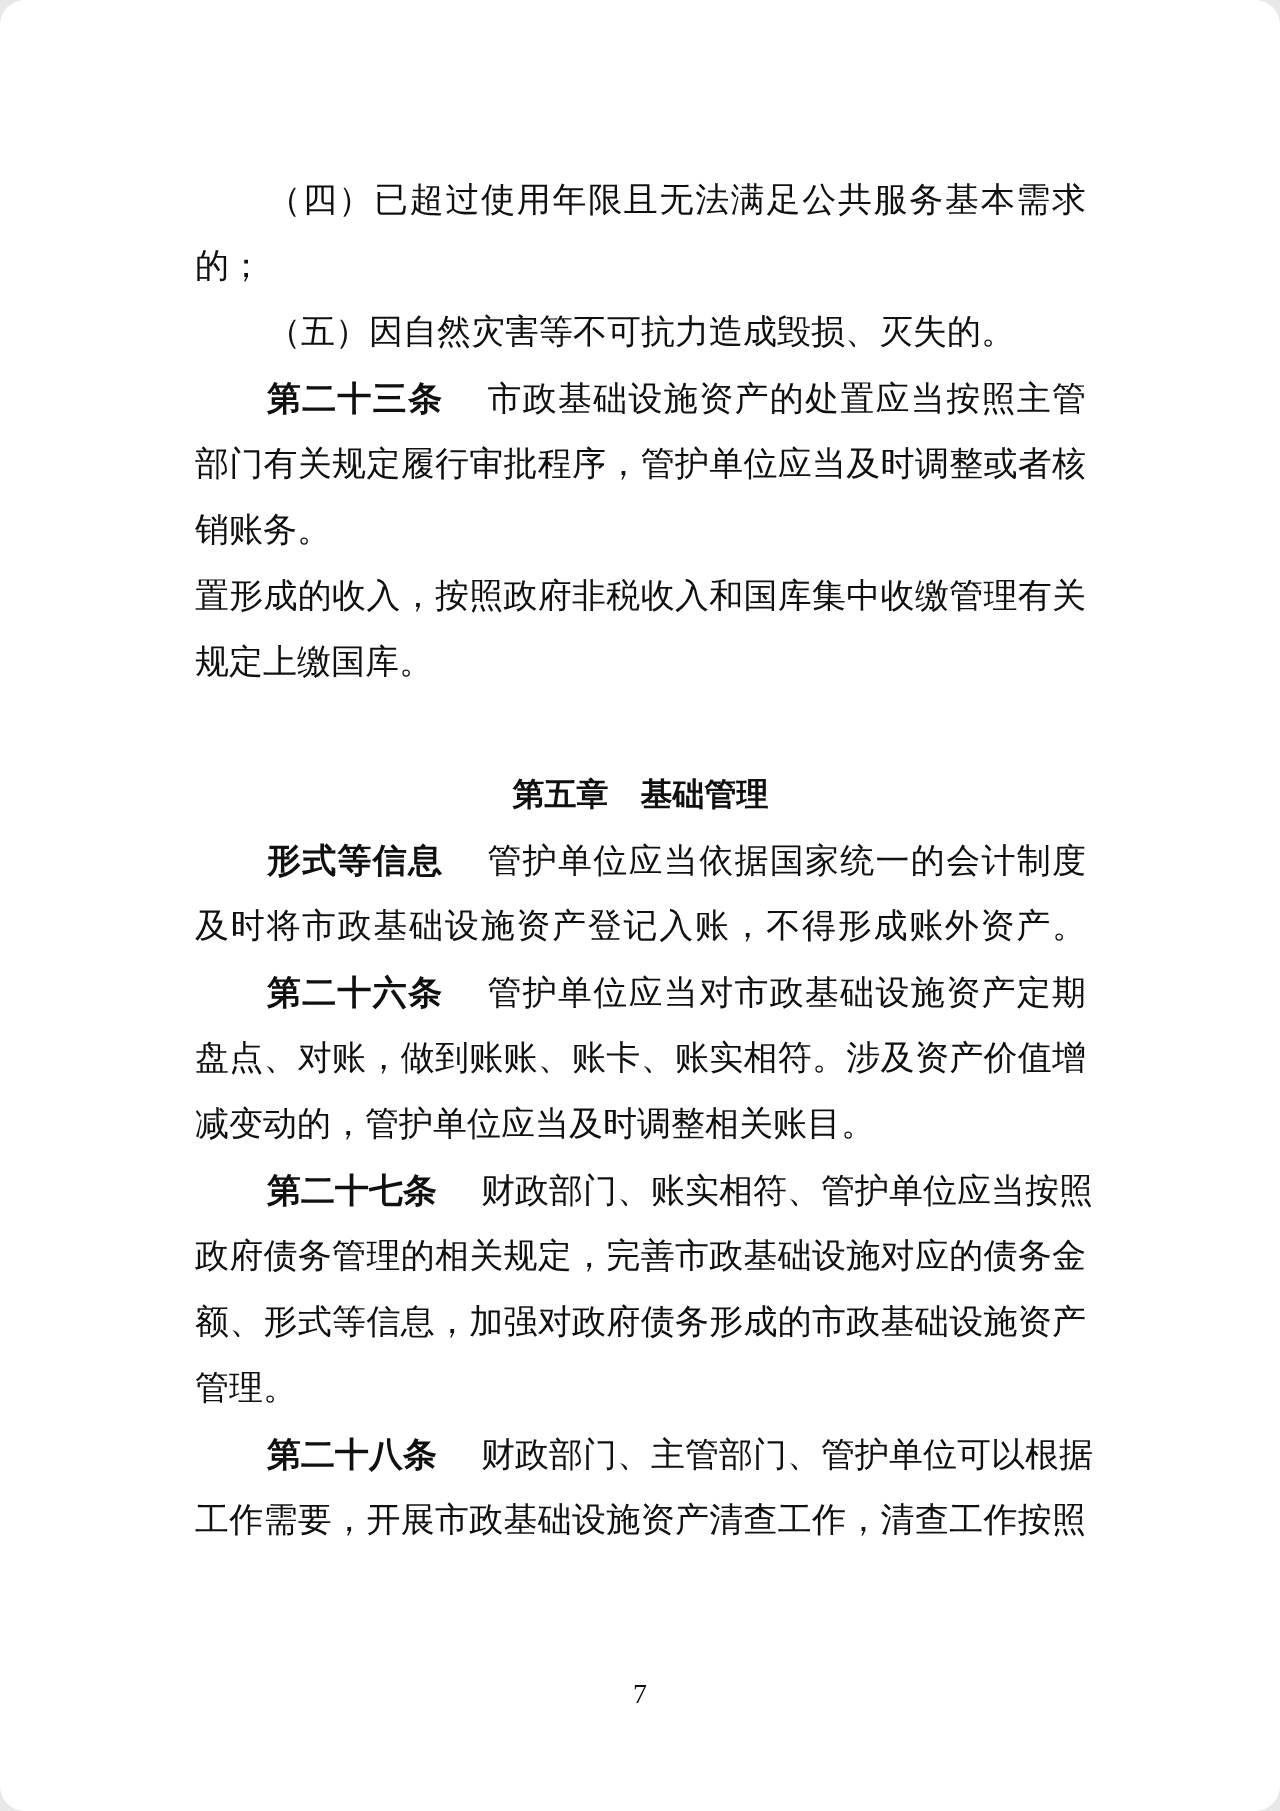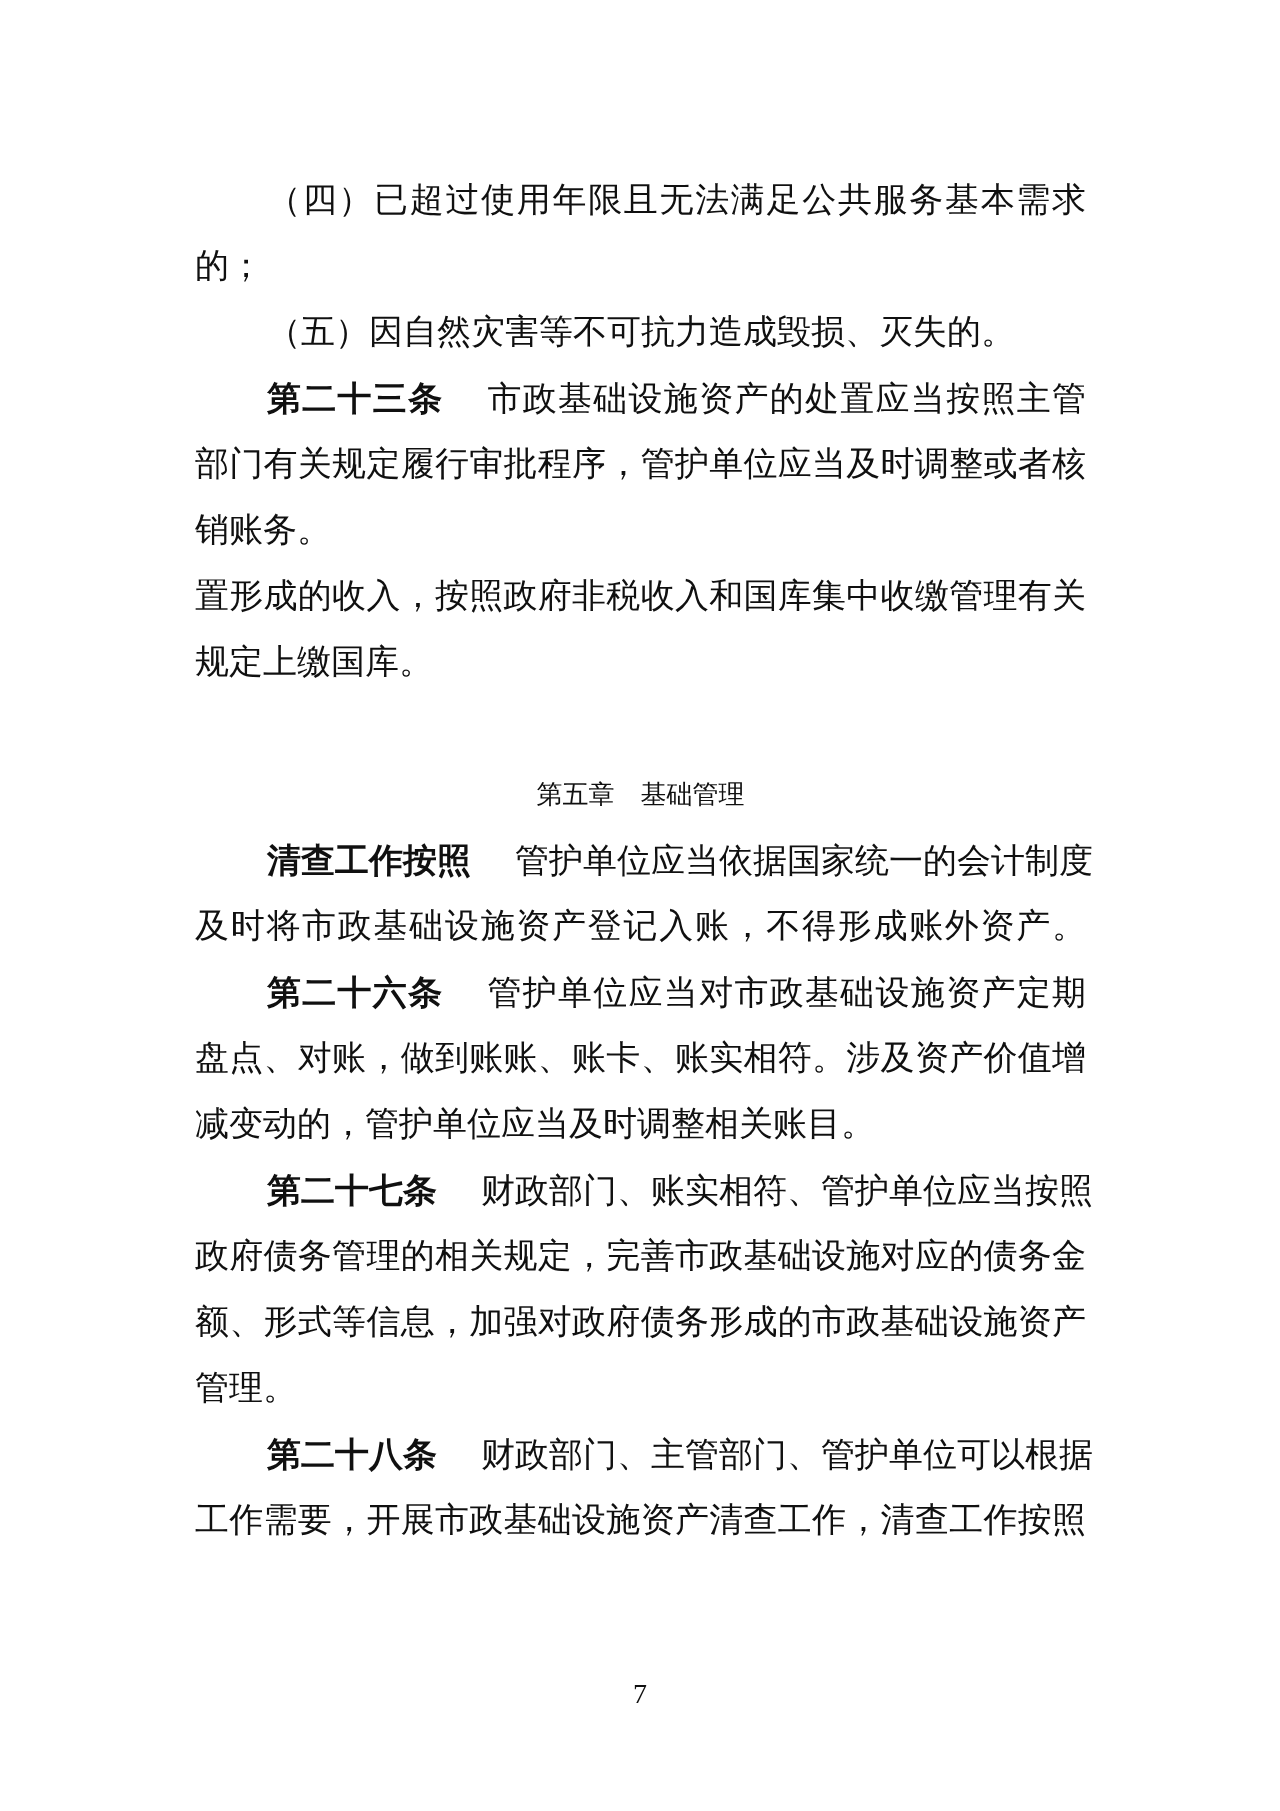--- a/index.html
+++ b/index.html
@@ -9,20 +9,21 @@
   }
   .page {
     position: relative;
     width: 1280px;
     height: 1811px;
     background: #ffffff;
     margin: 0 auto;
     overflow: hidden;
     font-family: "Liberation Serif", "DejaVu Serif", serif;
     color: #101010;
+    border-radius: 25px;
   }
   .content {
     position: absolute;
     left: 195px;
     top: 167px;
     width: 891px;
     font-size: 34px;
     line-height: 66px;
   }
   .line {
@@ -32,22 +33,22 @@
   }
   .line.full {
     text-align: justify;
     text-align-last: justify;
   }
   .line.indent {
     text-indent: 72px;
   }
   .line.heading {
     text-align-last: center;
-    font-weight: normal;
-    font-size: 26px;
+    font-weight: bold;
+    font-size: 32px;
     font-family: "Liberation Sans", "DejaVu Sans", sans-serif;
     text-indent: 0;
   }
   .line.blank {
     
   }
   .art {
     font-weight: bold;
     font-family: "Liberation Sans", "DejaVu Sans", sans-serif;
     margin-right: 44px;
@@ -73,21 +74,21 @@
       <div class="line body indent full"><span>（四）已超过使用年限且无法满足公共服务基本需求</span></div>
       <div class="line body"><span>的；</span></div>
       <div class="line body indent"><span>（五）因自然灾害等不可抗力造成毁损、灭失的。</span></div>
       <div class="line body indent full"><span class="art">第二十三条</span><span>市政基础设施资产的处置应当按照主管</span></div>
       <div class="line body full"><span>部门有关规定履行审批程序，管护单位应当及时调整或者核</span></div>
       <div class="line body"><span>销账务。</span></div>
       <div class="line body full"><span>置形成的收入，按照政府非税收入和国库集中收缴管理有关</span></div>
       <div class="line body"><span>规定上缴国库。</span></div>
       <div class="line blank"></div>
       <div class="line heading"><span>第五章　基础管理</span></div>
-      <div class="line body indent full"><span class="art">清查工作按照</span><span>管护单位应当依据国家统一的会计制度</span></div>
+      <div class="line body indent full"><span class="art">形式等信息</span><span>管护单位应当依据国家统一的会计制度</span></div>
       <div class="line body full"><span>及时将市政基础设施资产登记入账，不得形成账外资产。</span></div>
       <div class="line body indent full"><span class="art">第二十六条</span><span>管护单位应当对市政基础设施资产定期</span></div>
       <div class="line body full"><span>盘点、对账，做到账账、账卡、账实相符。涉及资产价值增</span></div>
       <div class="line body"><span>减变动的，管护单位应当及时调整相关账目。</span></div>
       <div class="line body indent full"><span class="art">第二十七条</span><span>财政部门、账实相符、管护单位应当按照</span></div>
       <div class="line body full"><span>政府债务管理的相关规定，完善市政基础设施对应的债务金</span></div>
       <div class="line body full"><span>额、形式等信息，加强对政府债务形成的市政基础设施资产</span></div>
       <div class="line body"><span>管理。</span></div>
       <div class="line body indent full"><span class="art">第二十八条</span><span>财政部门、主管部门、管护单位可以根据</span></div>
       <div class="line body full"><span>工作需要，开展市政基础设施资产清查工作，清查工作按照</span></div>

